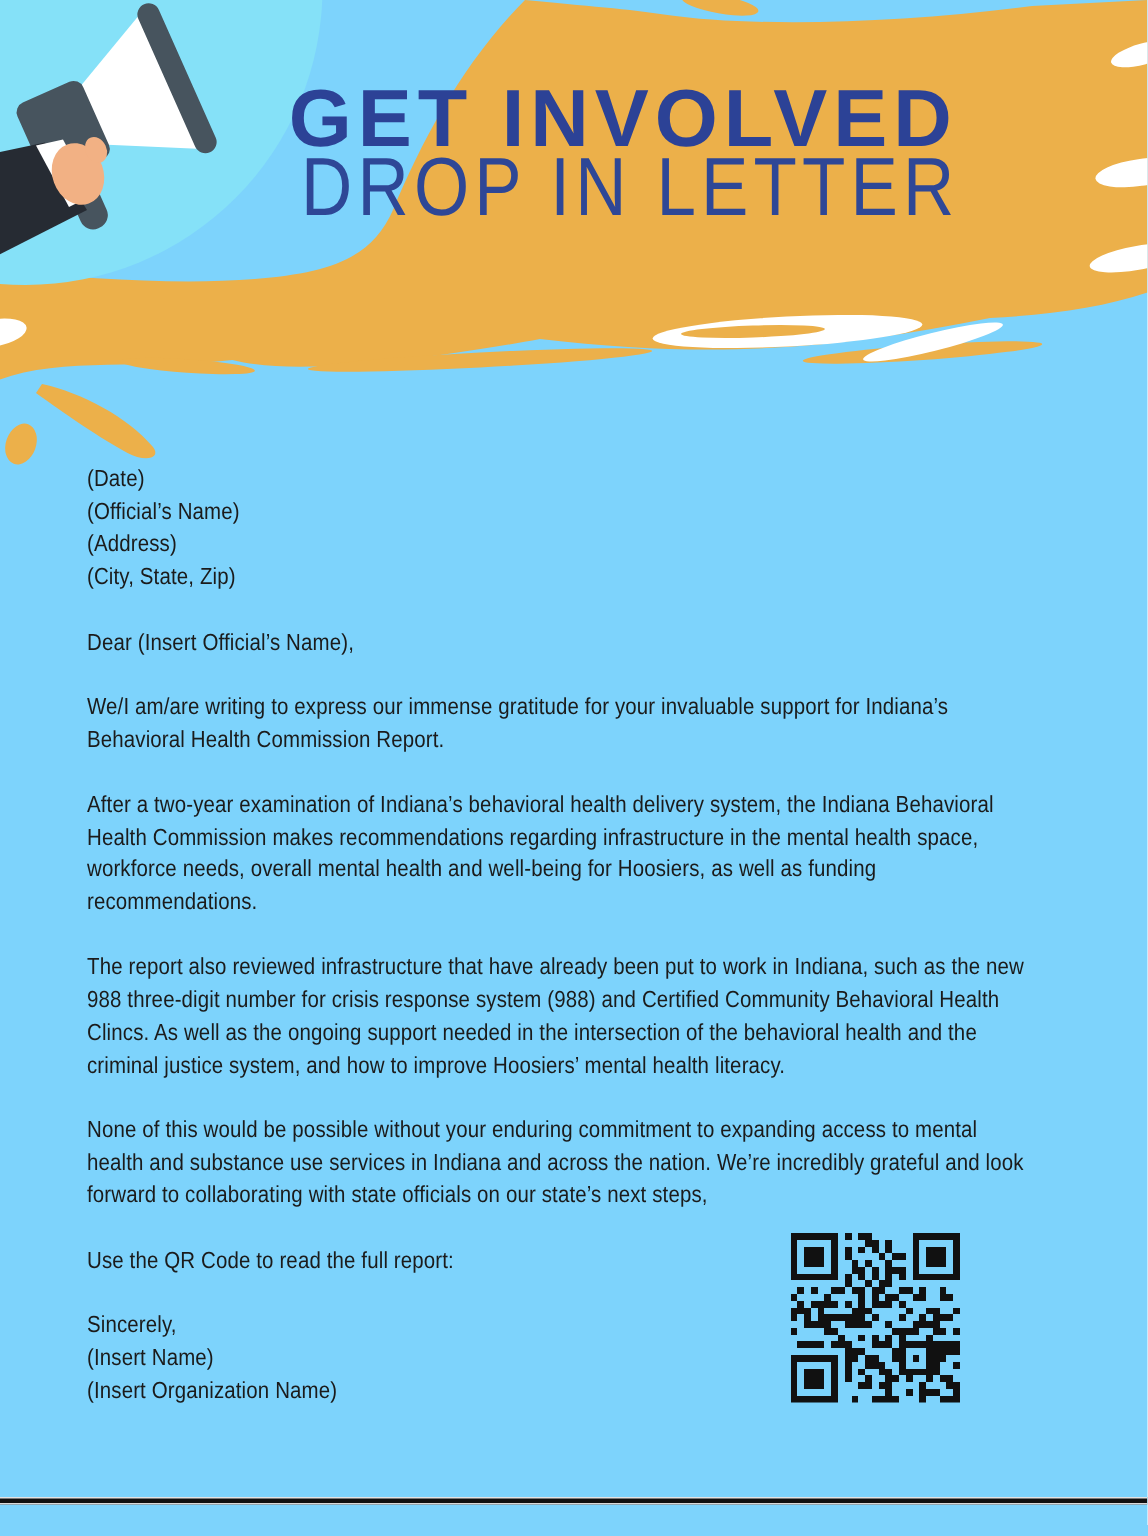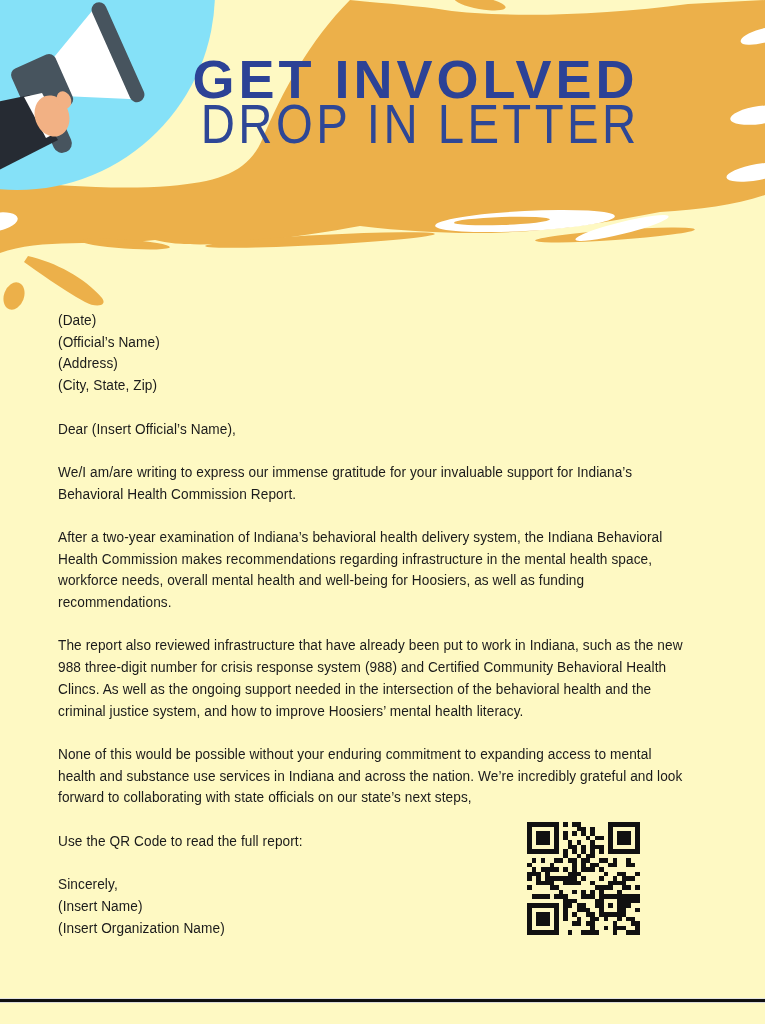--- a/index.html
+++ b/index.html
@@ -1,19 +1,19 @@
 <!DOCTYPE html>
 <html><head>
 <meta charset="utf-8">
 <style>
   html,body{margin:0;padding:0;background:#ffffff;}
   .page{
     position:relative;
     width:765px;height:1024px;
-    background:#fef9c3;
+    background:#7dd3fc;
     overflow:hidden;
     font-family:"Liberation Sans", sans-serif;
   }
   
   .banner{position:absolute;left:0;top:0;width:765px;height:310px;}
   .banner svg{display:block;}
   .hdr-text{position:absolute;text-align:center;color:#2C4296;line-height:1;white-space:nowrap;}
   .hdr-title{
     left:148px;top:52px;width:535px;
     font-size:54px;font-weight:bold;letter-spacing:4px;

